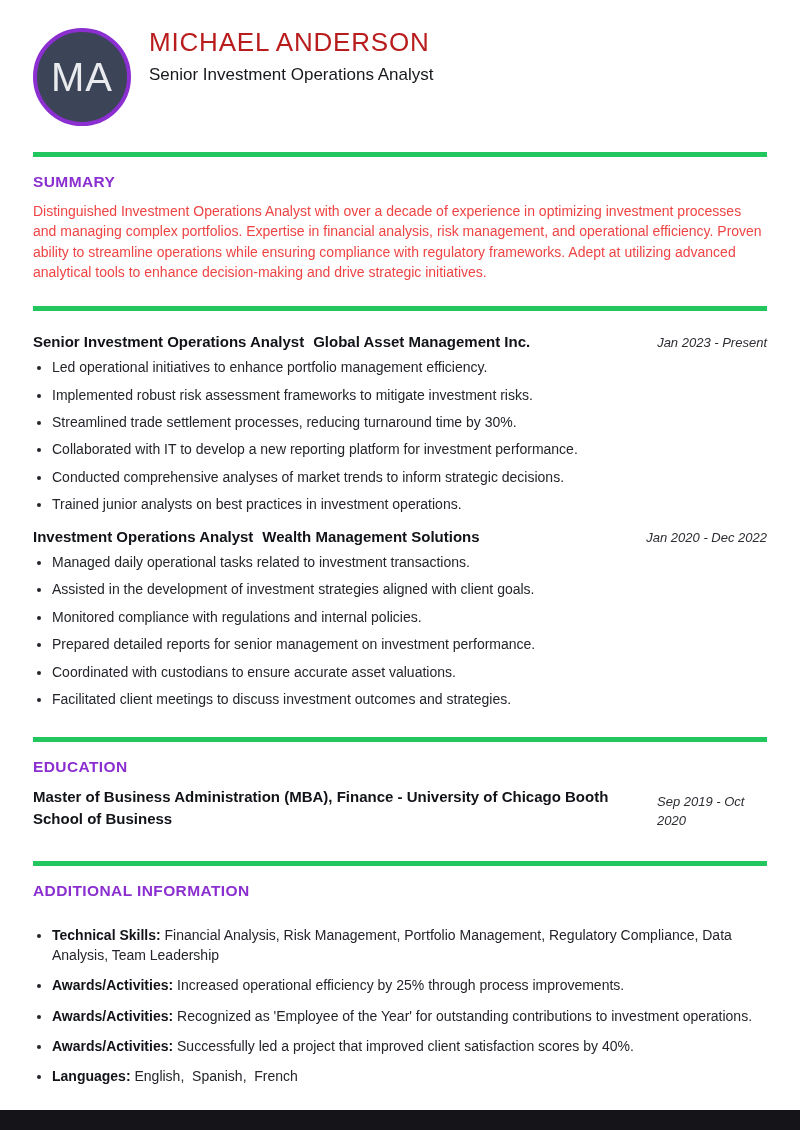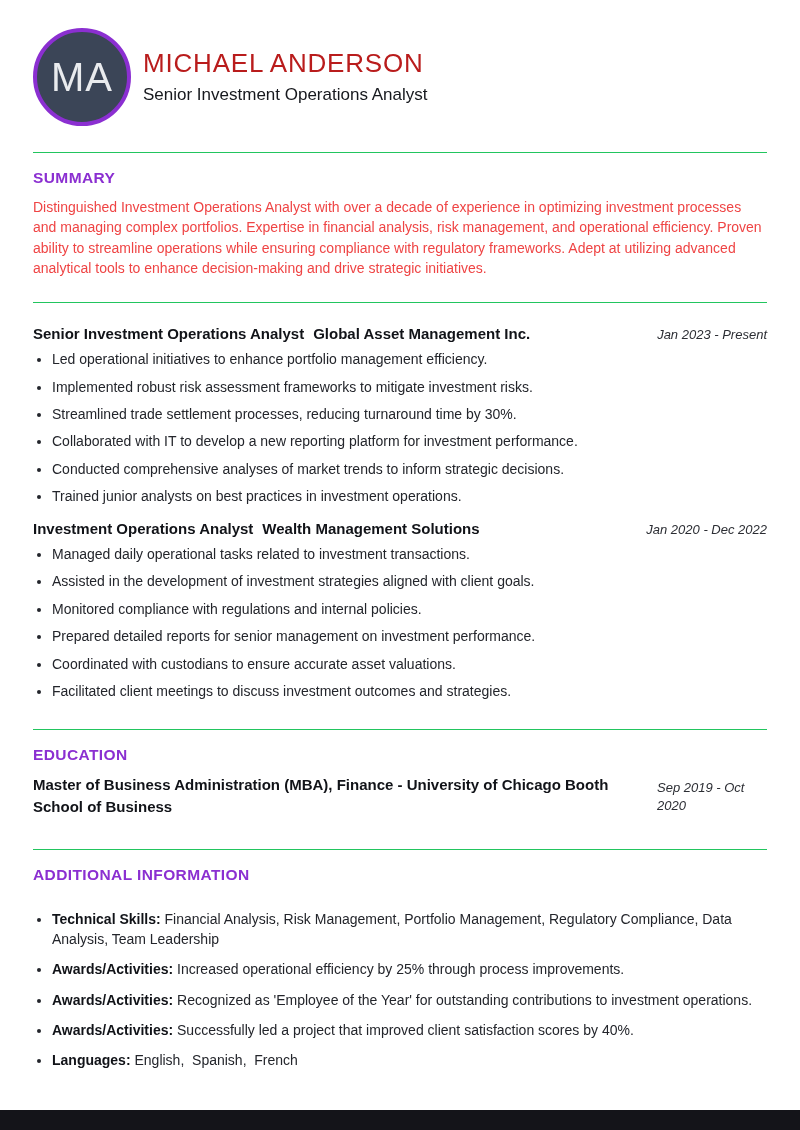--- a/index.html
+++ b/index.html
@@ -14,22 +14,22 @@
     width: 800px;
     height: 1130px;
     background: #ffffff;
     overflow: hidden;
   }
   .content { padding: 0 33px; }
 
   
   .header {
     display: flex;
-    align-items: center;
-    gap: 12px;
+    align-items: flex-start;
+    gap: 18px;
     padding: 28px 0 26px 0;
   }
   .avatar {
     flex: 0 0 auto;
     width: 98px;
     height: 98px;
     border-radius: 50%;
     background: #3b4557;
     border: 4px solid #8b2fd1;
     display: flex;
@@ -63,21 +63,21 @@
   .contact-line .sep {
     display: inline-block;
     margin: 0 12px;
     color: #3a3d44;
     font-size: 11px;
     vertical-align: 1px;
   }
 
   
   .section {
-    border-top: 1px solid #22c55e;
+    border-top: 5px solid #22c55e;
     padding: 16px 0 14px 0;
   }
   h2.section-heading {
     color: #8b2fd1;
     font-size: 15.5px;
     font-weight: 700;
     letter-spacing: 0.4px;
     margin-bottom: 10px;
   }
   .summary-text {
@@ -112,21 +112,21 @@
     font-size: 14px;
     color: #23252b;
     margin-bottom: 8.5px;
     line-height: 1.35;
   }
 
   
   .edu-row {
     display: flex;
     justify-content: space-between;
-    align-items: center;
+    align-items: flex-end;
     gap: 7px;
     margin: 6px 0 16px 0;
   }
   .edu-degree {
     font-size: 15px;
     font-weight: 700;
     color: #111318;
     line-height: 1.5;
     max-width: 610px;
   }

